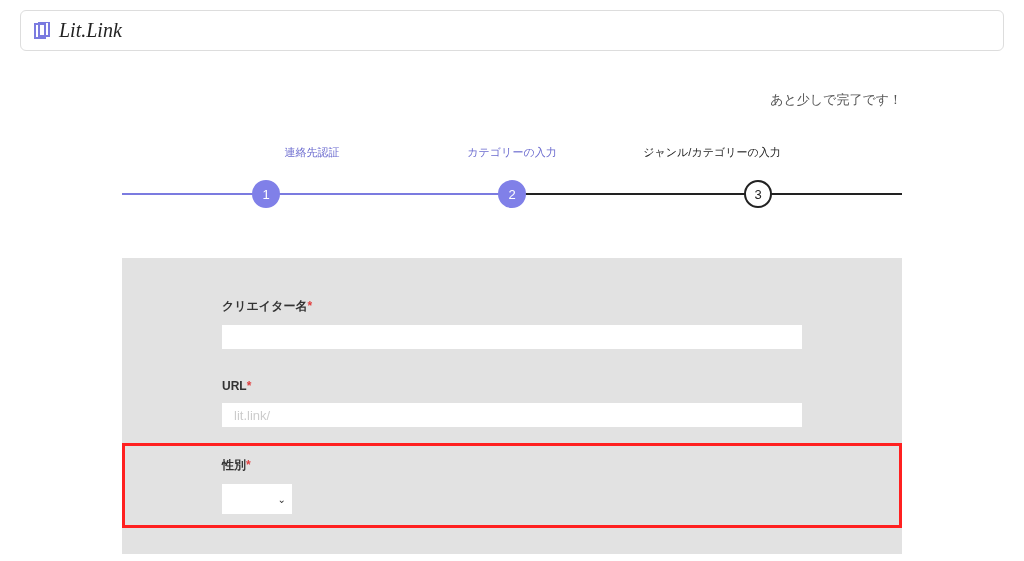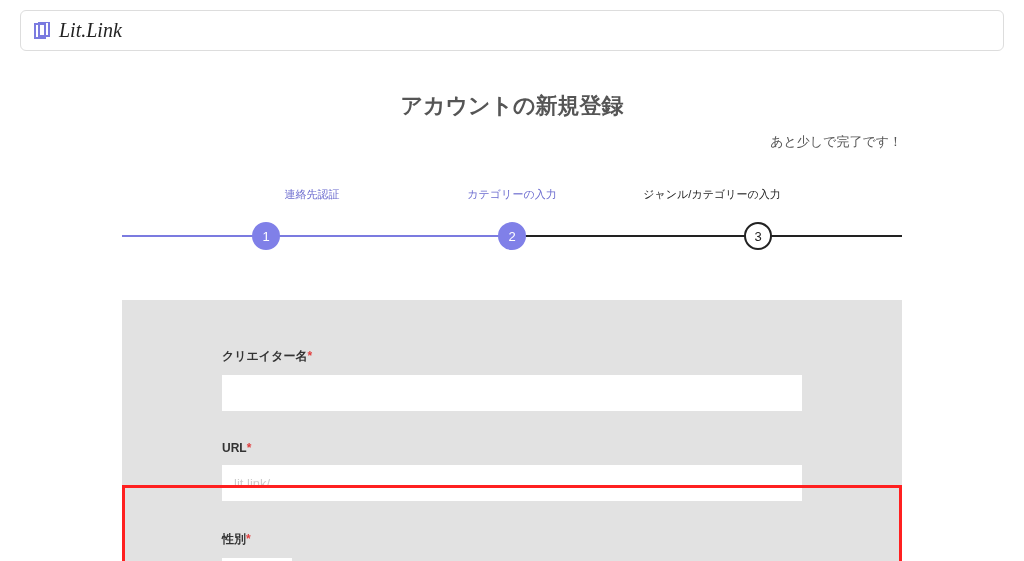--- a/index.html
+++ b/index.html
@@ -109,34 +109,33 @@
     }
     
     .form-panel {
       background: #e2e2e2;
       padding: 40px 100px;
       position: relative;
     }
     
     .form-group {
       margin-bottom: 30px;
-      margin-top: 8px;
     }
     .form-label {
       font-size: 12px;
       font-weight: 600;
       color: #333;
       margin-bottom: 10px;
       display: block;
     }
     .required-mark { color: #e04040; }
     
     .text-input {
       width: 100%;
-      height: 36px;
+      height: 24px;
       border: none;
       background: #fff;
       padding: 0 12px;
       font-size: 13px;
       color: #aaa;
     }
     .text-input::placeholder { color: #ccc; }
     
     .select-wrapper {
       position: relative;
@@ -180,21 +179,20 @@
   <span class="logo-icon">
     <svg width="18" height="18" viewBox="0 0 18 18">
       <rect x="2" y="2" width="10" height="14" fill="none" stroke="#7b7be0" stroke-width="2"></rect>
       <rect x="6" y="0" width="10" height="14" fill="none" stroke="#7b7be0" stroke-width="2"></rect>
     </svg>
   </span>
   <span class="logo-text">Lit.Link</span>
 </div>
 
 <div class="main-content">
-  <h1 class="page-title">アカウントの新規登録</h1>
   <p class="page-subtitle">あと少しで完了です！</p>
 
   <div class="progress-container">
     <div class="progress-labels">
       <div class="progress-label">連絡先認証</div>
       <div class="progress-label">カテゴリーの入力</div>
       <div class="progress-label inactive">ジャンル/カテゴリーの入力</div>
     </div>
     <div class="progress-track">
       <div class="progress-line line-1"></div>

